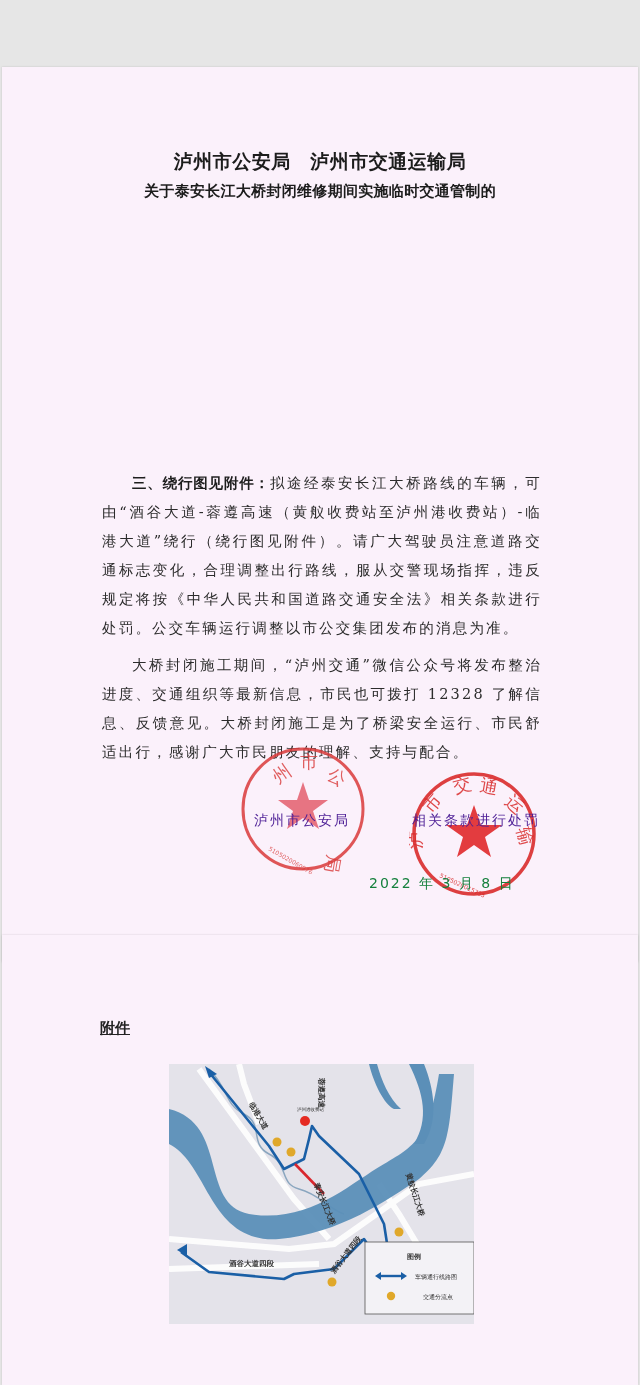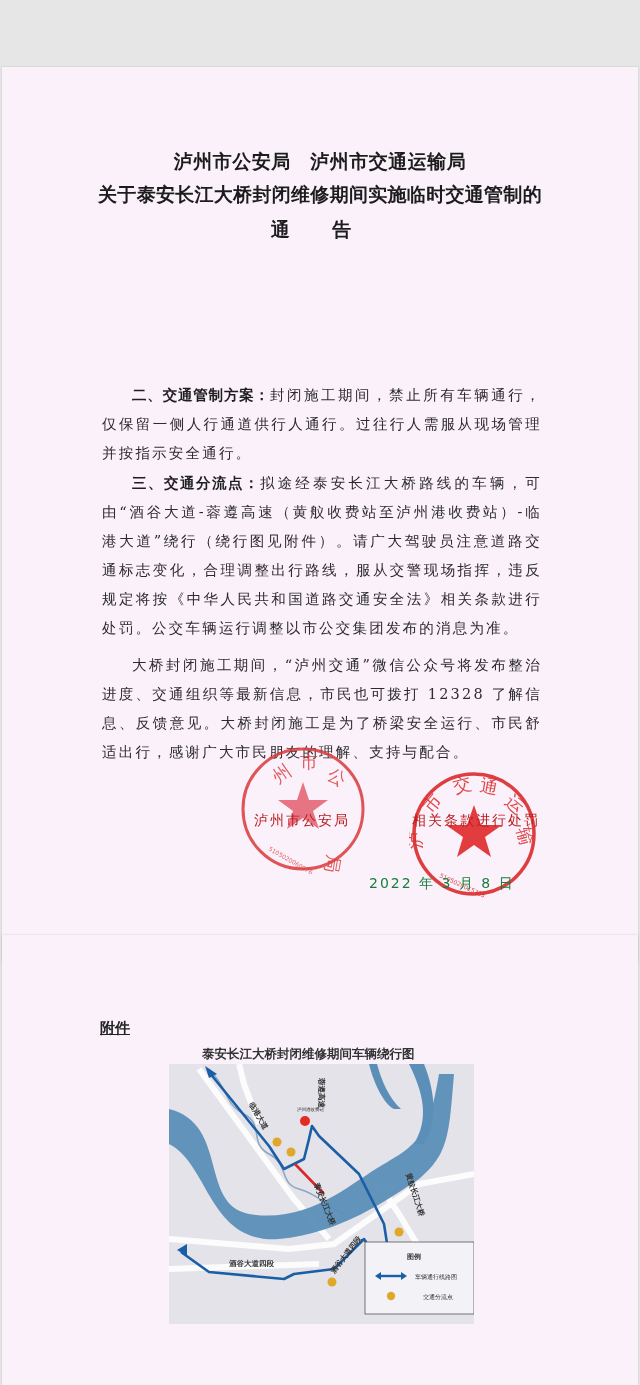--- a/index.html
+++ b/index.html
@@ -19,21 +19,21 @@
   }
   #page1 { top: 27px; height: 895px; margin-top: 40px; }
   #page2 { top: 935px; height: 450px; }
 
   .title {
     position: absolute; left: 0; width: 636px; text-align: center;
     font-weight: bold; color: #1c1c1c;
     font-family: "DejaVu Serif", serif;
   }
   .t1 { top: 82px; font-size: 19px; letter-spacing: 0.5px; }
-  .t2 { top: 115px; font-size: 19px; letter-spacing: 0.3px; }
+  .t2 { top: 115px; font-size: 15px; letter-spacing: 0.3px; }
   .t3 { top: 150px; font-size: 19px; letter-spacing: 18px; }
 
   .para {
     position: absolute; left: 100px; width: 440px;
     font-size: 14.5px; line-height: 29px;
     letter-spacing: 2.2px;
     text-indent: 30px;
     text-align: justify;
     color: #2c2c2c;
     font-family: "DejaVu Serif", serif;
@@ -42,21 +42,21 @@
 
   .p0 { top: 196px; }
   .p1 { top: 285px; }
   .p2 { top: 314px; }
   .p3 { top: 402px; }
   .p4 { top: 584px; }
 
   .seal { position: absolute; }
   .seal-text {
     position: absolute; font-size: 14px; letter-spacing: 2px;
-    color: #b91c1c; font-family: "DejaVu Serif", serif;
+    color: #4c1d95; font-family: "DejaVu Serif", serif;
   }
   .date {
     position: absolute; top: 808px; left: 367px;
     font-size: 14px; letter-spacing: 2px; color: #15803d;
     font-family: "DejaVu Sans", sans-serif;
   }
 
   .attach-label {
     position: absolute; left: 98px; top: 84px;
     font-size: 15px; font-weight: bold; color: #222;
@@ -73,28 +73,24 @@
     width: 305px; height: 260px;
     background: #e4e3ea;
   }
 </style>
 </head>
 <body>
 
 <div class="page" id="page1">
   <div class="title t1">泸州市公安局　泸州市交通运输局</div>
   <div class="title t2">关于泰安长江大桥封闭维修期间实施临时交通管制的</div>
-  <div class="title t3">通 告</div>
 
 
-  <div class="para p2">
-    <b>二、交通管制方案：</b><span>封闭施工期间，禁止所有车辆通行，仅保留一侧人行通道供行人通行。过往行人需服从现场管理并按指示安全通行。</span>
-  </div>
   <div class="para p3">
-    <b>三、交通分流点：</b><span>拟途经泰安长江大桥路线的车辆，可由“酒谷大道-蓉遵高速（黄舣收费站至泸州港收费站）-临港大道”绕行（绕行图见附件）。请广大驾驶员注意道路交通标志变化，合理调整出行路线，服从交警现场指挥，违反规定将按《中华人民共和国道路交通安全法》相关条款进行处罚。公交车辆运行调整以市公交集团发布的消息为准。</span>
+    <b>三、绕行图见附件：</b><span>拟途经泰安长江大桥路线的车辆，可由“酒谷大道-蓉遵高速（黄舣收费站至泸州港收费站）-临港大道”绕行（绕行图见附件）。请广大驾驶员注意道路交通标志变化，合理调整出行路线，服从交警现场指挥，违反规定将按《中华人民共和国道路交通安全法》相关条款进行处罚。公交车辆运行调整以市公交集团发布的消息为准。</span>
   </div>
 
   <div class="para p4">大桥封闭施工期间，“泸州交通”微信公众号将发布整治进度、交通组织等最新信息，市民也可拨打 12328 了解信息、反馈意见。大桥封闭施工是为了桥梁安全运行、市民舒适出行，感谢广大市民朋友的理解、支持与配合。</div>
 
   <svg class="seal" style="left:236px;top:677px" width="130" height="130" viewBox="0 0 130 130">
     <circle cx="65" cy="65" r="60" fill="none" stroke="#d93a3a" stroke-width="3" opacity="0.85"></circle>
     <polygon points="65,38 71,56 90,56 75,67 81,85 65,74 49,85 55,67 40,56 59,56" fill="#e04a5a" opacity="0.75"></polygon>
     <text x="40" y="40" font-size="18" fill="#d93a3a" opacity="0.8" font-family="DejaVu Serif, serif" transform="rotate(-35 40 40)">州</text>
     <text x="62" y="24" font-size="18" fill="#d93a3a" opacity="0.8" font-family="DejaVu Serif, serif">市</text>
     <text x="88" y="34" font-size="18" fill="#d93a3a" opacity="0.8" font-family="DejaVu Serif, serif" transform="rotate(30 88 34)">公</text>
@@ -114,21 +110,20 @@
     <text x="12" y="80" font-size="18" fill="#d92b2b" opacity="0.85" font-family="DejaVu Serif, serif" transform="rotate(-90 12 80)">泸</text>
     <text x="30" y="108" font-size="6" fill="#d92b2b" opacity="0.85" font-family="DejaVu Sans, sans-serif" transform="rotate(25 30 108)">5105020015735</text>
   </svg>
   <div class="seal-text" style="left:410px;top:745px">相关条款进行处罚</div>
 
   <div class="date">2022 年 3 月 8 日</div>
 </div>
 
 <div class="page" id="page2">
   <div class="attach-label">附件</div>
-  <div class="map-title">泰安长江大桥封闭维修期间车辆绕行图</div>
 
   <div class="map">
     <svg width="305" height="260" viewBox="0 0 305 260">
 
       <g stroke="#ffffff" stroke-width="6" fill="none" opacity="0.9">
         <path d="M30 5 L125 135 L160 175"></path>
         <path d="M70 0 L75 20 L90 60"></path>
         <path d="M0 175 L120 185 L165 180 L250 120 L305 110"></path>
         <path d="M0 205 L150 200"></path>
         <path d="M210 120 L230 150 L260 200 L270 235"></path>

